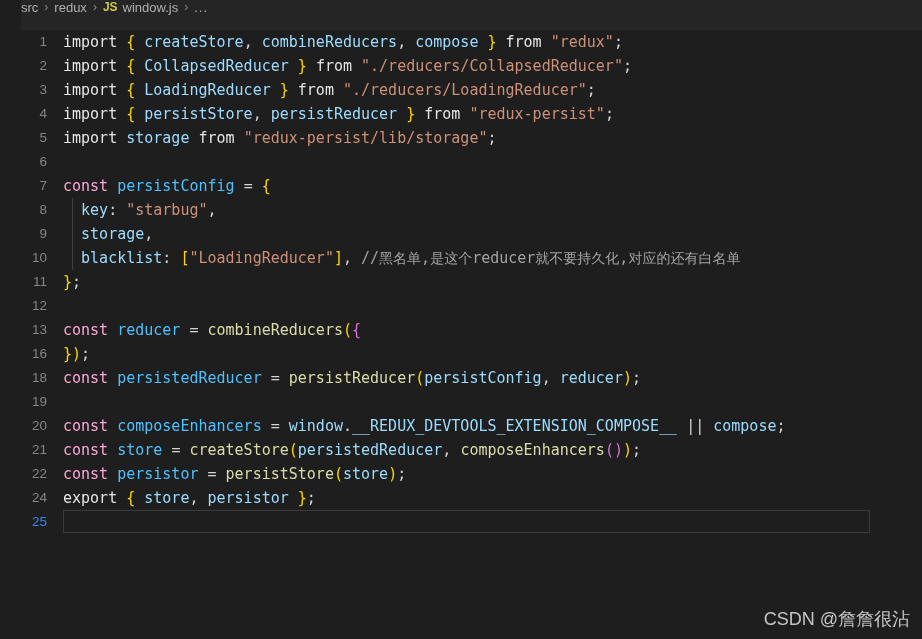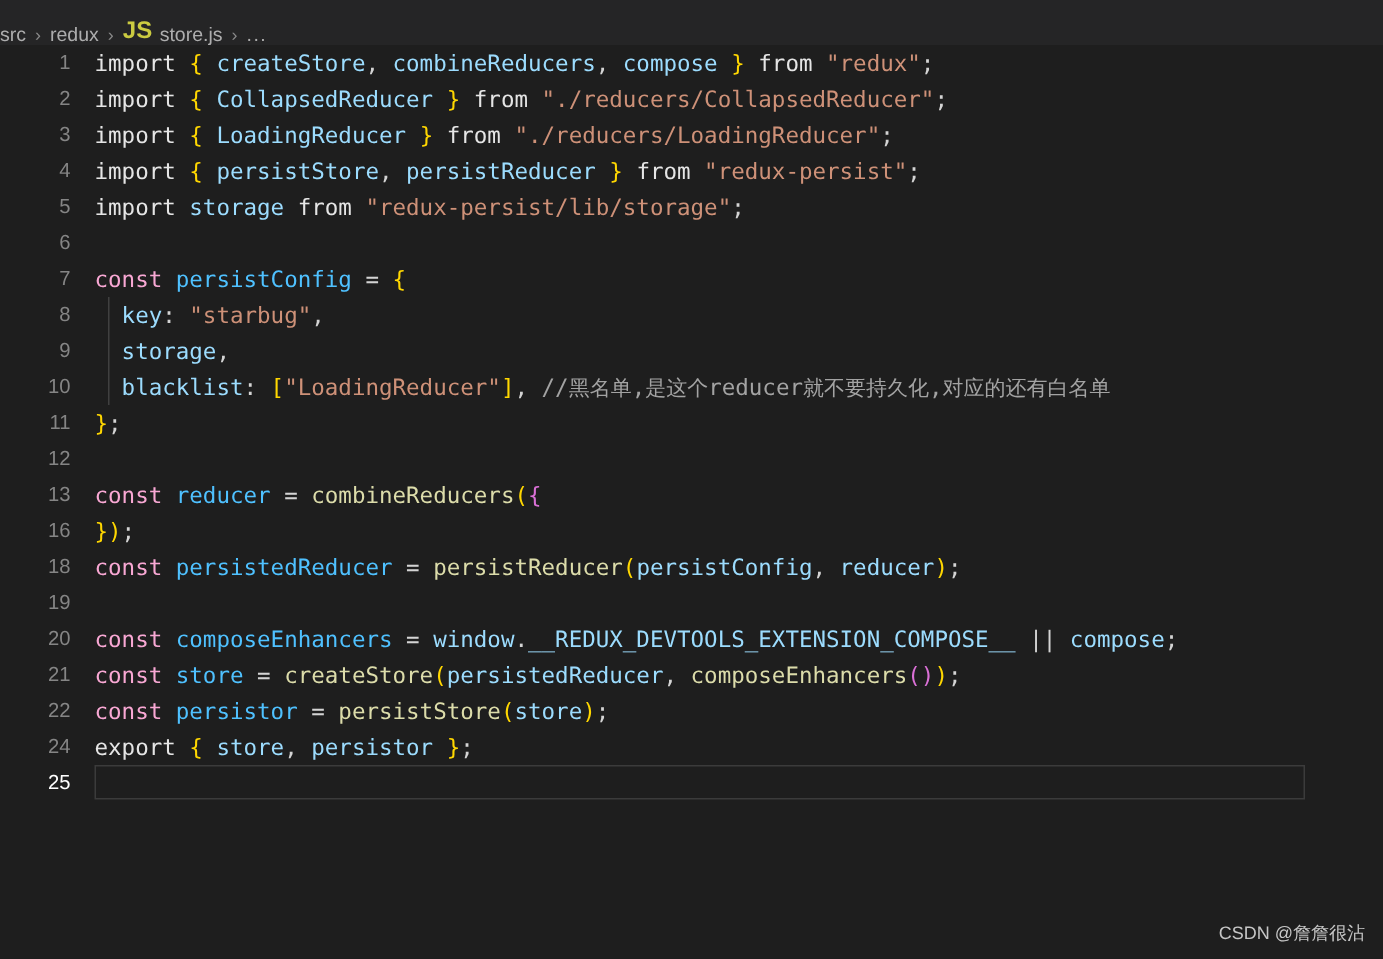--- a/index.html
+++ b/index.html
@@ -12,41 +12,42 @@
     height: 639px;
     overflow: hidden;
     font-family: "DejaVu Sans Mono", monospace;
   }
 
   
   #breadcrumb-bar {
     height: 30px;
     background: #252526;
     display: flex;
-    align-items: flex-end;
+    align-items: flex-start;
     padding-left: 0;
     box-sizing: border-box;
     font-family: "Liberation Sans", sans-serif;
     font-size: 13px;
     color: #a9a9a9;
     white-space: nowrap;
+    margin-left: 21px;
   }
   .crumb {
     color: #cccccc;
     opacity: .82;
   }
   .crumb-sep {
     color: #8a8a8a;
     margin: 0 6px;
     font-size: 12px;
   }
   .js-badge {
     color: #cbcb41;
     font-weight: bold;
-    font-size: 16px;
+    font-size: 12px;
     font-family: "Liberation Sans", sans-serif;
     margin-right: 5px;
   }
   .crumb-dots { color: #cccccc; opacity: .82; letter-spacing: 1px; }
 
   
   #editor {
     position: relative;
     height: 609px;
     background: #1e1e1e;
@@ -69,21 +70,21 @@
     font-family: "Liberation Sans", sans-serif;
     font-size: 13.5px;
     user-select: none;
   }
   .lntext {
     position: absolute;
     left: 63px;
     top: 0;
     color: #d4d4d4;
   }
-  .code-line.active .ln { color: #ffffff; }
+  .code-line.active .ln { color: #3b82f6; }
   .active-line-box {
     position: absolute;
     left: 63px;
     width: 807px;
     height: 23px;
     top: 0;
     border: 1px solid #3b3b3b;
     box-sizing: border-box;
     pointer-events: none;
   }
@@ -111,36 +112,36 @@
 
   .cmt-cjk { font-family: "DejaVu Sans", sans-serif; font-size: 14px; }
 
   
   #watermark {
     position: absolute;
     right: 12px;
     bottom: 8px;
     color: #d8d8d8;
     font-family: "Liberation Sans", sans-serif;
-    font-size: 12px;
+    font-size: 18px;
     opacity: .9;
     user-select: none;
     pointer-events: none;
   }
 </style>
 </head>
 <body>
 
 <div id="breadcrumb-bar">
   <span class="crumb">src</span>
   <span class="crumb-sep">›</span>
   <span class="crumb">redux</span>
   <span class="crumb-sep">›</span>
   <span class="js-badge">JS</span>
-  <span class="crumb">store.js</span>
+  <span class="crumb">window.js</span>
   <span class="crumb-sep">›</span>
   <span class="crumb-dots">...</span>
 </div>
 
 <div id="editor">
   <div id="code-lines">
       <div class="code-line"><span class="ln">1</span><span class="lntext"><span class="t-kw">import</span><span class="t-op"> </span><span class="t-b1">{</span><span class="t-op"> </span><span class="t-var">createStore</span><span class="t-op">,</span><span class="t-op"> </span><span class="t-var">combineReducers</span><span class="t-op">,</span><span class="t-op"> </span><span class="t-var">compose</span><span class="t-op"> </span><span class="t-b1">}</span><span class="t-op"> </span><span class="t-kw">from</span><span class="t-op"> </span><span class="t-str">"redux"</span><span class="t-op">;</span></span></div>
       <div class="code-line"><span class="ln">2</span><span class="lntext"><span class="t-kw">import</span><span class="t-op"> </span><span class="t-b1">{</span><span class="t-op"> </span><span class="t-var">CollapsedReducer</span><span class="t-op"> </span><span class="t-b1">}</span><span class="t-op"> </span><span class="t-kw">from</span><span class="t-op"> </span><span class="t-str">"./reducers/CollapsedReducer"</span><span class="t-op">;</span></span></div>
       <div class="code-line"><span class="ln">3</span><span class="lntext"><span class="t-kw">import</span><span class="t-op"> </span><span class="t-b1">{</span><span class="t-op"> </span><span class="t-var">LoadingReducer</span><span class="t-op"> </span><span class="t-b1">}</span><span class="t-op"> </span><span class="t-kw">from</span><span class="t-op"> </span><span class="t-str">"./reducers/LoadingReducer"</span><span class="t-op">;</span></span></div>
       <div class="code-line"><span class="ln">4</span><span class="lntext"><span class="t-kw">import</span><span class="t-op"> </span><span class="t-b1">{</span><span class="t-op"> </span><span class="t-var">persistStore</span><span class="t-op">,</span><span class="t-op"> </span><span class="t-var">persistReducer</span><span class="t-op"> </span><span class="t-b1">}</span><span class="t-op"> </span><span class="t-kw">from</span><span class="t-op"> </span><span class="t-str">"redux-persist"</span><span class="t-op">;</span></span></div>

